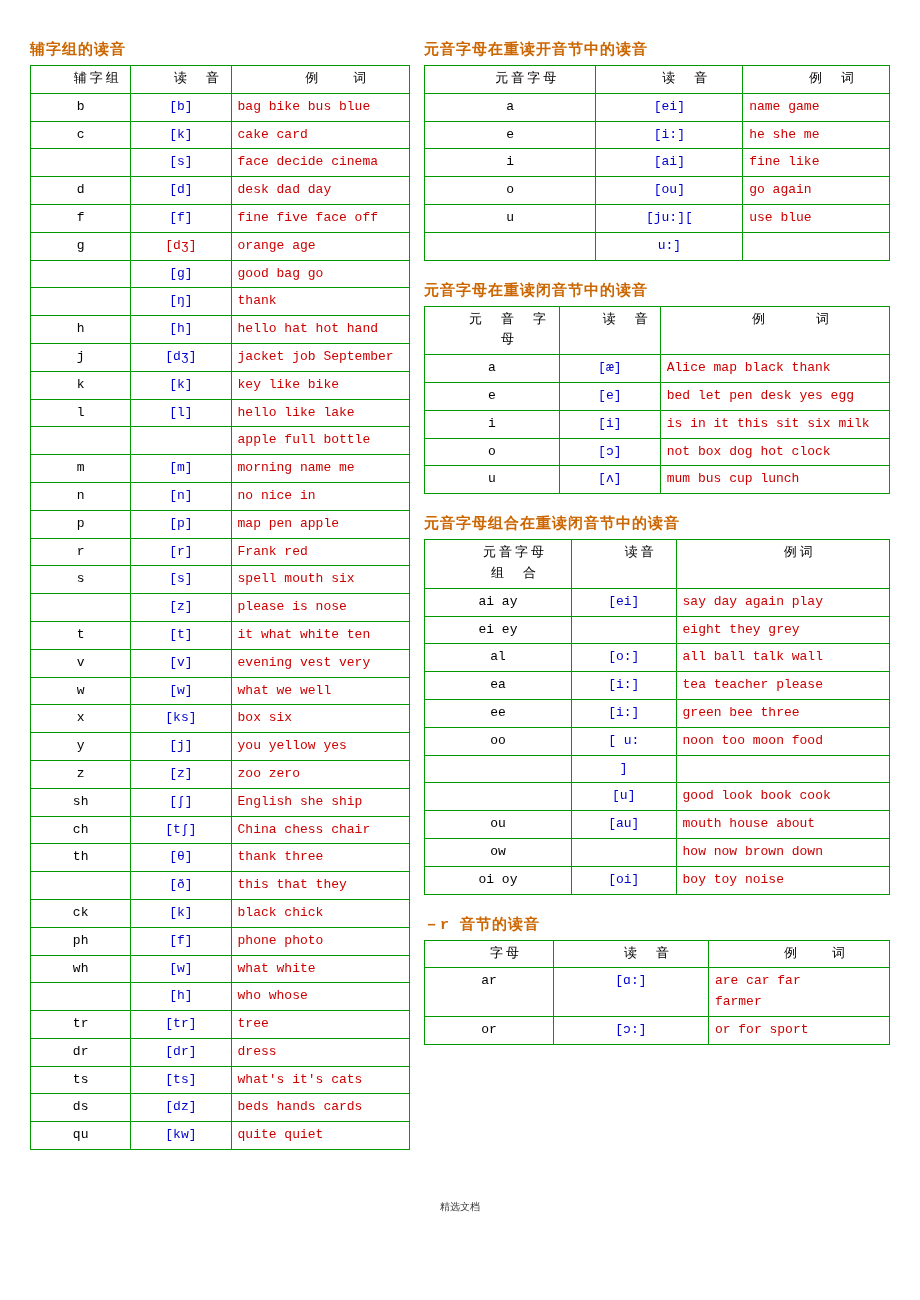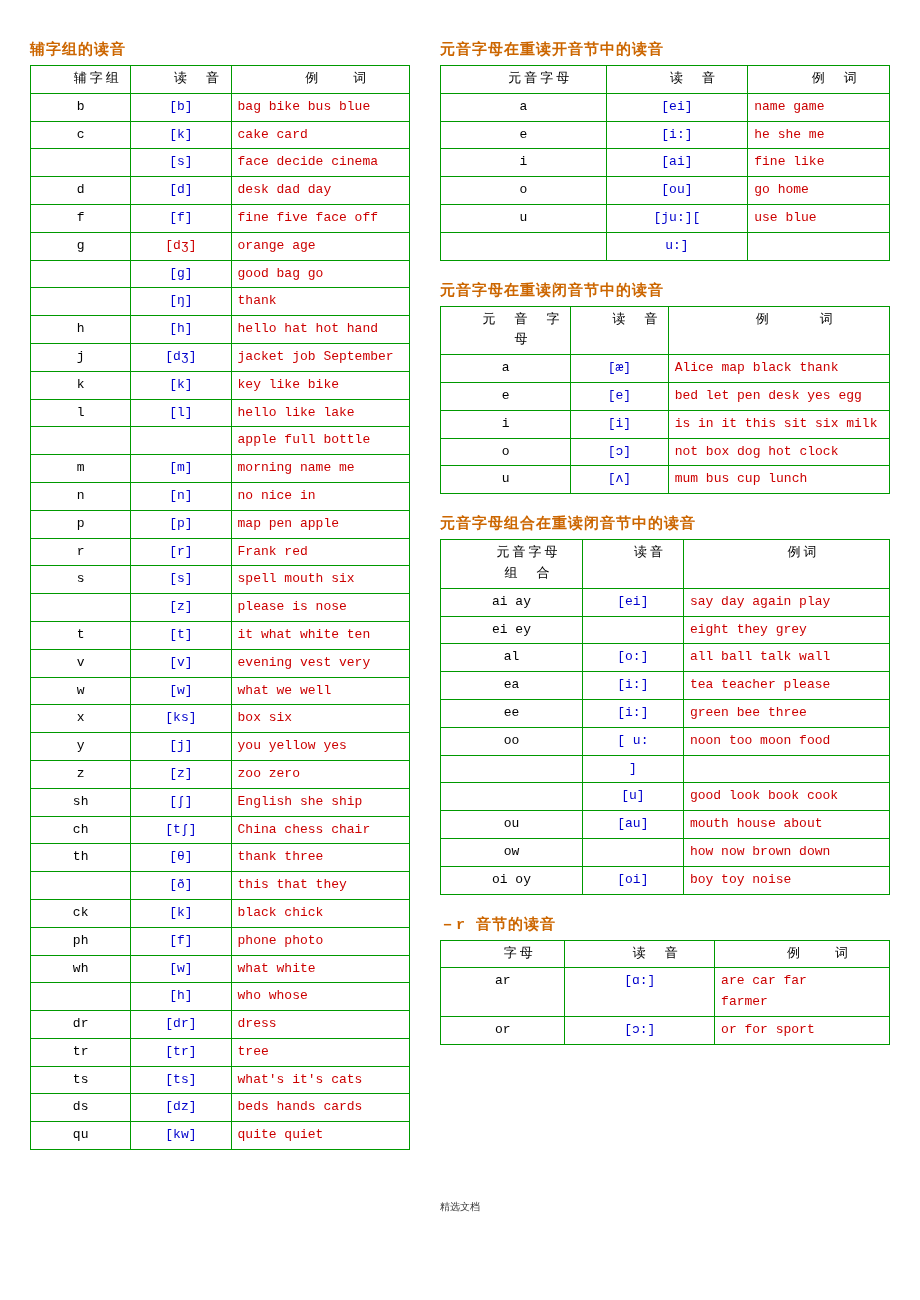--- a/index.html
+++ b/index.html
@@ -5,21 +5,21 @@
     * { margin: 0; padding: 0; box-sizing: border-box; }
     body {
       font-family: "Courier New", Courier, monospace;
       font-size: 13px;
       background: #fff;
       color: #000;
       padding: 40px 30px;
     }
     .page-container {
       display: flex;
-      gap: 30px;
+      gap: 14px;
       max-width: 920px;
     }
     .left-col { flex: 0 0 380px; }
     .right-col { flex: 1; }
 
     .section-title {
       color: #cc6600;
       font-size: 15px;
       font-weight: bold;
       margin-bottom: 6px;
@@ -234,30 +234,30 @@
             <td class="center">wh</td>
             <td class="center phonetic" style="color: rgb(0, 0, 204);">[w]</td>
             <td><span class="ex-r">what  white</span></td>
           </tr>
           <tr>
             <td class="center"></td>
             <td class="center phonetic">[h]</td>
             <td><span class="ex-r">who whose</span></td>
           </tr>
           <tr>
+            <td class="center">tr</td>
+            <td class="center phonetic">[tr]</td>
+            <td><span class="ex-r">tree</span></td>
+          </tr>
+          <tr>
             <td class="center">dr</td>
             <td class="center phonetic">[dr]</td>
             <td><span class="ex-r">dress</span></td>
           </tr>
           <tr>
-            <td class="center">tr</td>
-            <td class="center phonetic">[tr]</td>
-            <td><span class="ex-r">tree</span></td>
-          </tr>
-          <tr>
             <td class="center">ts</td>
             <td class="center phonetic">[ts]</td>
             <td><span class="ex-r">what's it's cats</span></td>
           </tr>
           <tr>
             <td class="center">ds</td>
             <td class="center phonetic">[dz]</td>
             <td><span class="ex-r">beds hands cards</span></td>
           </tr>
           <tr>
@@ -292,21 +292,21 @@
           <td><span class="ex-r">he she me</span></td>
         </tr>
         <tr>
           <td class="center">i</td>
           <td class="center phonetic">[ai]</td>
           <td><span class="ex-r">fine like</span></td>
         </tr>
         <tr>
           <td class="center">o</td>
           <td class="center phonetic">[ou]</td>
-          <td><span class="ex-r">go home</span></td>
+          <td><span class="ex-r">go again</span></td>
         </tr>
         <tr>
           <td class="center">u</td>
           <td class="center phonetic">[ju:][</td>
           <td><span class="ex-r">use blue</span></td>
         </tr>
         <tr>
           <td class="center"></td>
           <td class="center phonetic">u:]</td>
           <td></td>

